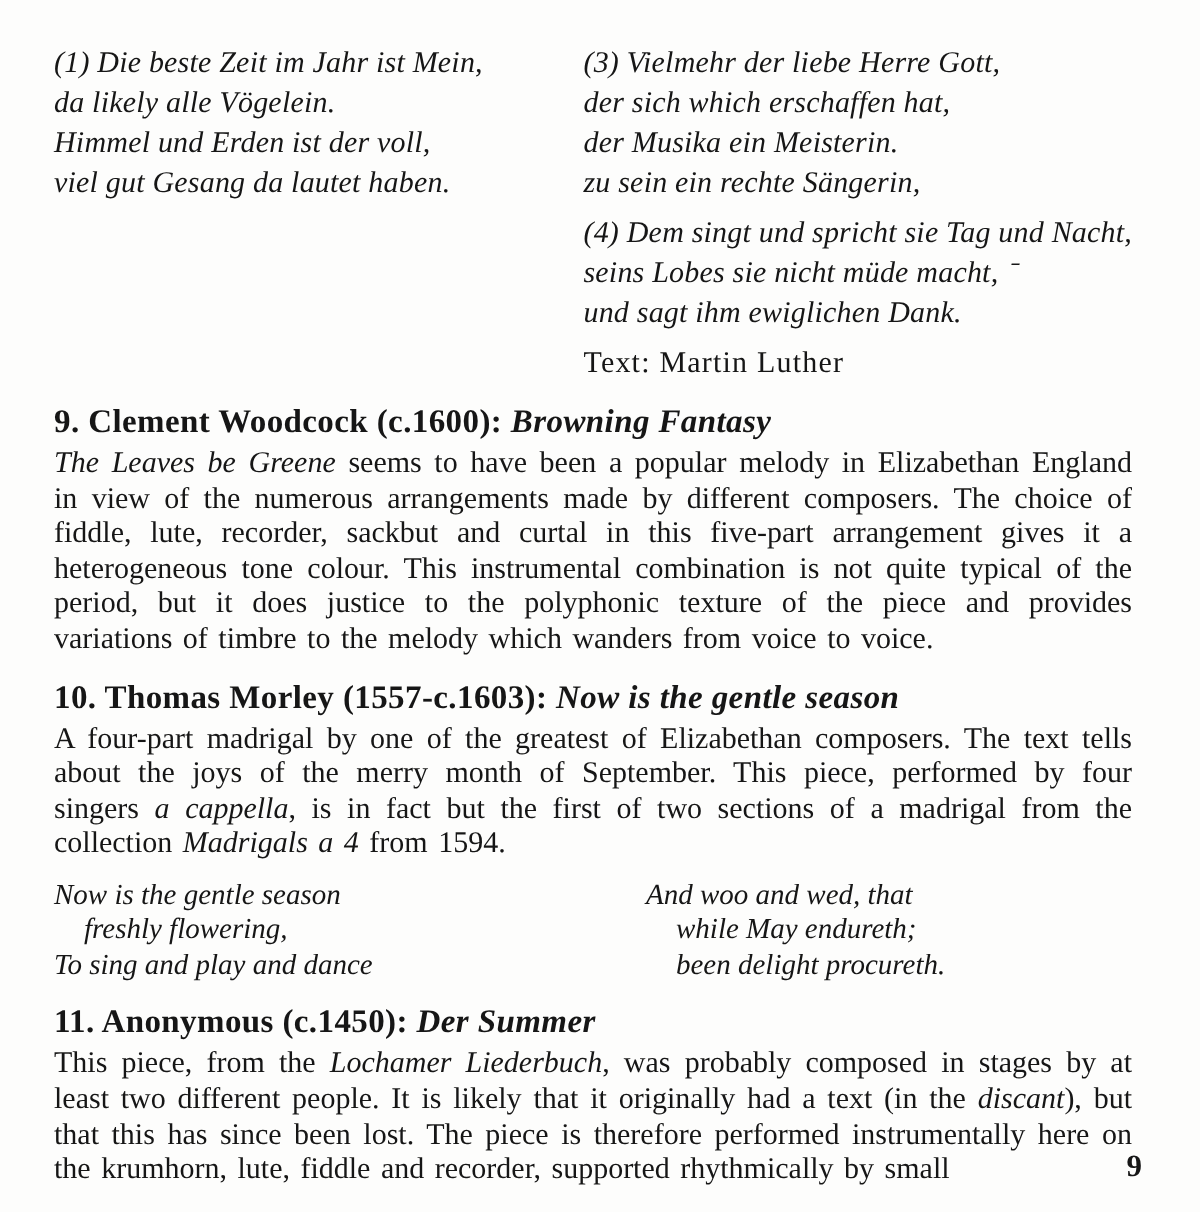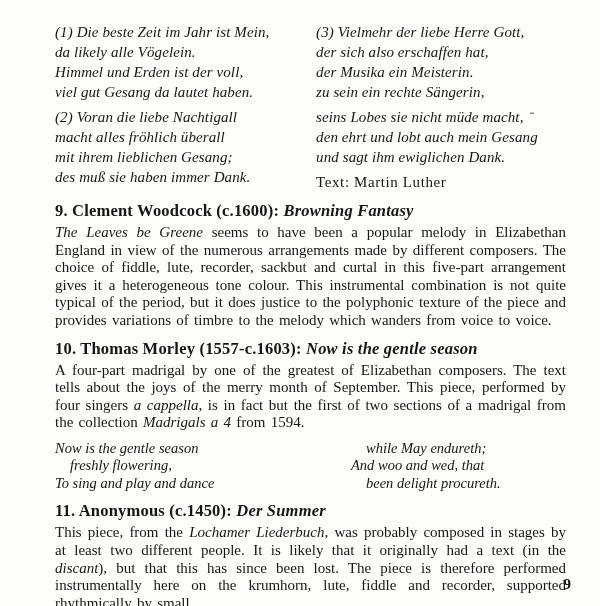--- a/index.html
+++ b/index.html
@@ -6,21 +6,21 @@
   body {
     width: 600px; height: 606px;
     background: #fdfdfc;
     font-family: "Liberation Serif", serif;
     color: #161616;
   }
   .page {
     position: relative;
     box-sizing: border-box;
     width: 596px; height: 606px;
-    padding: 22px 30px 0 55px;
+    padding: 22px 30px 0 27px;
     overflow: hidden;
   }
 
   
   .verses {
     display: grid;
     grid-template-columns: 1fr 1.02fr;
     column-gap: 16px;
     font-style: italic;
     font-size: 15px;
@@ -80,58 +80,52 @@
 <div class="page">
 
   <div class="verses">
     <div>
       <div class="stanza">
         <div class="verse-line">(1) Die beste Zeit im Jahr ist Mein,</div>
         <div class="verse-line">da likely alle Vögelein.</div>
         <div class="verse-line">Himmel und Erden ist der voll,</div>
         <div class="verse-line">viel gut Gesang da lautet haben.</div>
       </div>
-      <div class="stanza">
-        <div class="verse-line">(2) Voran die liebe Nachtigall</div>
-        <div class="verse-line">macht alles fröhlich überall</div>
-        <div class="verse-line">mit ihrem lieblichen Gesang;</div>
-        <div class="verse-line">des muß sie haben immer Dank.</div>
-      </div>
     </div>
     <div>
       <div class="stanza">
         <div class="verse-line">(3) Vielmehr der liebe Herre Gott,</div>
-        <div class="verse-line">der sich also erschaffen hat,</div>
+        <div class="verse-line">der sich which erschaffen hat,</div>
         <div class="verse-line">der Musika ein Meisterin.</div>
         <div class="verse-line">zu sein ein rechte Sängerin,</div>
       </div>
       <div class="stanza">
+        <div class="verse-line">(4) Dem singt und spricht sie Tag und Nacht,</div>
         <div class="verse-line">seins Lobes sie nicht müde macht, ⁻</div>
-        <div class="verse-line">den ehrt und lobt auch mein Gesang</div>
         <div class="verse-line">und sagt ihm ewiglichen Dank.</div>
       </div>
       <div class="attribution">Text: Martin Luther</div>
     </div>
   </div>
 
   <h2 class="track-heading"><span>9. Clement Woodcock (c.1600):</span> <span class="title">Browning Fantasy</span></h2>
   <p class="body-para"><i>The Leaves be Greene</i><span> seems to have been a popular melody in Elizabethan England in view of the numerous arrangements made by different composers. The choice of fiddle, lute, recorder, sackbut and curtal in this five-part arrangement gives it a heterogeneous tone colour. This instrumental combination is not quite typical of the period, but it does justice to the polyphonic texture of the piece and provides variations of timbre to the melody which wanders from voice to voice.</span></p>
 
   <h2 class="track-heading"><span>10. Thomas Morley (1557-c.1603):</span> <span class="title">Now is the gentle season</span></h2>
   <p class="body-para"><span>A four-part madrigal by one of the greatest of Elizabethan composers. The text tells about the joys of the merry month of September. This piece, performed by four singers </span><i>a cappella</i><span>, is in fact but the first of two sections of a madrigal from the collection </span><i>Madrigals a 4</i><span> from 1594.</span></p>
 
   <div class="lyrics">
     <div>
       <div class="lyric-line">Now is the gentle season</div>
       <div class="lyric-line indent">freshly flowering,</div>
       <div class="lyric-line">To sing and play and dance</div>
     </div>
     <div>
+      <div class="lyric-line">And woo and wed, that</div>
       <div class="lyric-line indent">while May endureth;</div>
-      <div class="lyric-line">And woo and wed, that</div>
       <div class="lyric-line indent">been delight procureth.</div>
     </div>
   </div>
 
   <h2 class="track-heading"><span>11. Anonymous (c.1450):</span> <span class="title">Der Summer</span></h2>
   <p class="body-para"><span>This piece, from the </span><i>Lochamer Liederbuch</i><span>, was probably composed in stages by at least two different people. It is likely that it originally had a text (in the </span><i>discant</i><span>), but that this has since been lost. The piece is therefore performed instrumentally here on the krumhorn, lute, fiddle and recorder, supported rhythmically by small</span></p>
 
   <div class="page-number">9</div>
 
 </div>

